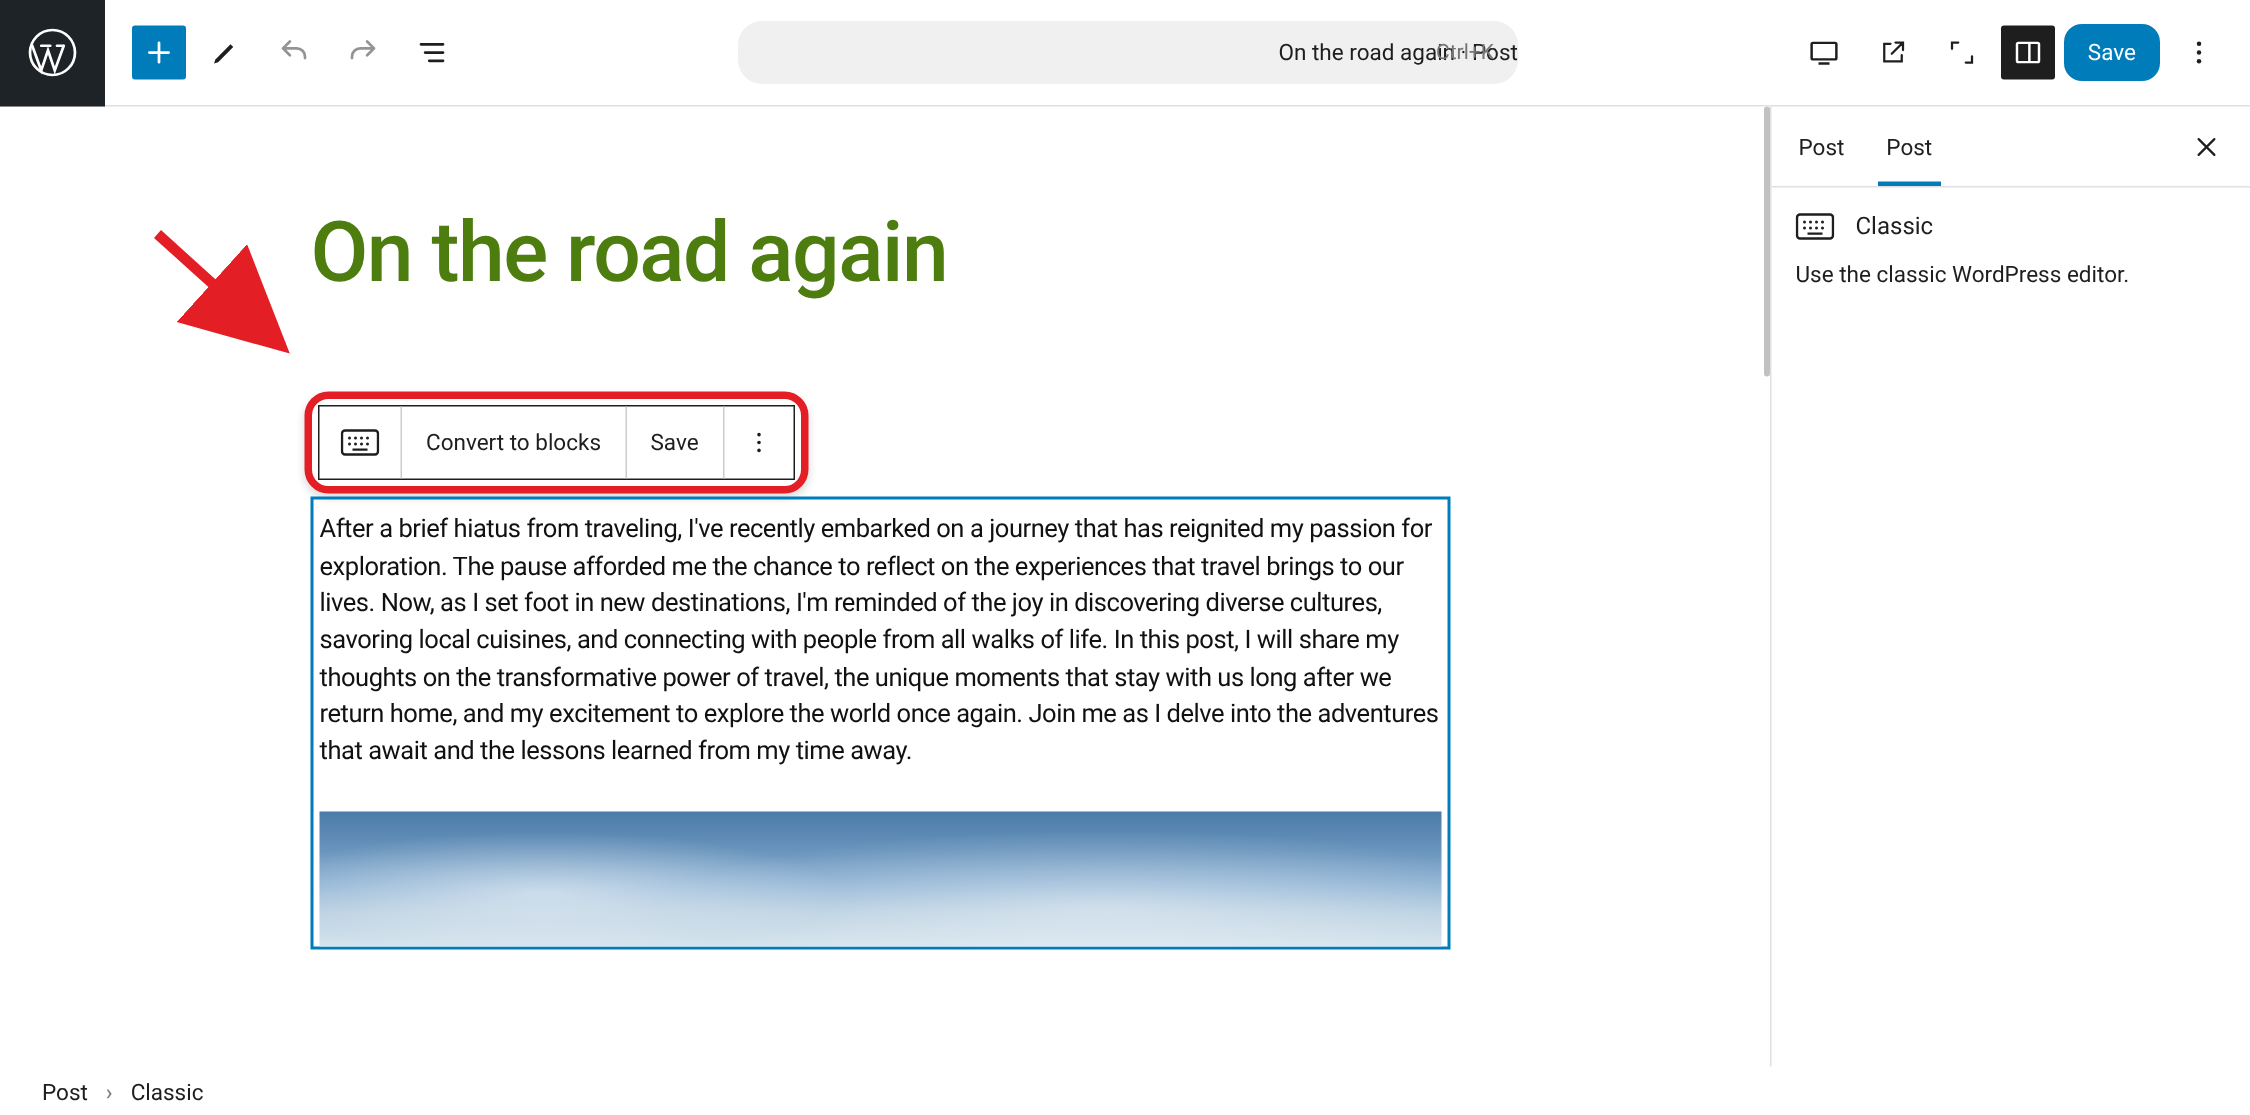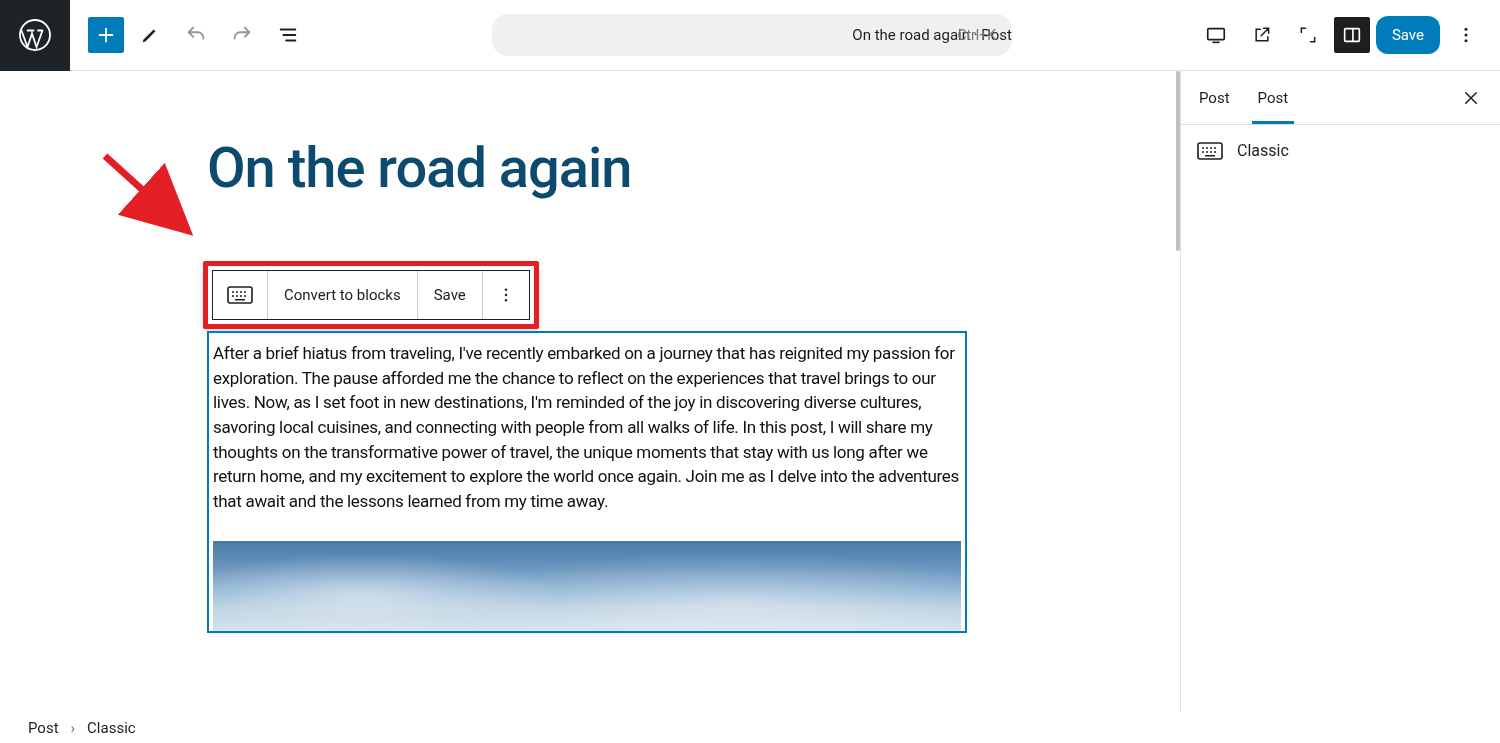--- a/index.html
+++ b/index.html
@@ -14,25 +14,25 @@
 .tb-icon-btn.dim { color: #949494; }
 .center-bar { flex: 1; display: flex; justify-content: center; }
 .doc-bar { background: #f0f0f0; width: 520px; height: 42px; border-radius: 16px; display: flex; align-items: center; justify-content: flex-end; position: relative; color: #1e1e1e; font-size: 15px; }
 .doc-bar .shortcut { position: absolute; right: 16px; color: #757575; font-size: 14px; }
 .toolbar-right { display: flex; align-items: center; gap: 6px; padding-right: 14px; }
 .settings-toggle { width: 36px; height: 36px; background: #1e1e1e; display: flex; align-items: center; justify-content: center; border-radius: 2px; }
 .save-btn { background: #007cba; color: #fff; border: none; padding: 10px 16px; font-size: 15px; border-radius: 12px; cursor: pointer; }
 
 .workspace { display: flex; height: calc(100% - 71px - 32px); }
 .canvas { flex: 1; position: relative; overflow: hidden; }
-.post-title { position: absolute; left: 207px; top: 64px; font-size: 56px; font-weight: 500; letter-spacing: -1px; color: #0c4a6e; }
+.post-title { position: absolute; left: 207px; top: 64px; font-size: 56px; font-weight: 500; letter-spacing: -1px; color: #4d7c0f; }
 .annotation-arrow { position: absolute; left: 100px; top: 80px; width: 100px; height: 90px; pointer-events: none; }
 
 .block-toolbar-wrap { position: absolute; left: 203px; top: 190px; }
-.block-toolbar-border { border: 5px solid #e31e24; border-radius: 2px; padding: 4px; box-shadow: 0 3px 6px rgba(0,0,0,.15); background:#fff; }
+.block-toolbar-border { border: 5px solid #e31e24; border-radius: 16px; padding: 4px; box-shadow: 0 3px 6px rgba(0,0,0,.15); background:#fff; }
 .block-toolbar { display: flex; align-items: stretch; border: 1px solid #1e1e1e; background: #fff; height: 50px; }
 .bt-cell { display: flex; align-items: center; justify-content: center; border-right: 1px solid #ccc; padding: 0 16px; cursor: pointer; font-size: 15px; color: #1e1e1e; }
 .bt-cell:last-child { border-right: none; }
 .bt-cell.icon-cell { padding: 0 14px; }
 
 .classic-block { position: absolute; left: 207px; top: 260px; width: 760px; border: 2px solid #007cba; padding: 8px 4px 0 4px; }
 .classic-block p { font-size: 17px; line-height: 1.45; color: #111; font-weight: 400; letter-spacing: -0.3px; }
 .sky-img { margin-top: 28px; width: 100%; height: 90px; background: linear-gradient(180deg, #4a7ba8 0%, #6a95bd 30%, #8fb3d4 55%, #b8cfe0 75%, #d6e4ed 100%); position: relative; overflow: hidden; }
 .sky-img::before { content:""; position:absolute; inset:0; background: radial-gradient(ellipse 200px 40px at 20% 60%, rgba(255,255,255,.5), transparent), radial-gradient(ellipse 300px 50px at 70% 70%, rgba(255,255,255,.4), transparent); }
 
@@ -202,20 +202,21 @@
             <circle cx="14" cy="6" r="1" fill="#1e1e1e"></circle>
             <circle cx="18" cy="6" r="1" fill="#1e1e1e"></circle>
             <circle cx="6" cy="10" r="1" fill="#1e1e1e"></circle>
             <circle cx="10" cy="10" r="1" fill="#1e1e1e"></circle>
             <circle cx="14" cy="10" r="1" fill="#1e1e1e"></circle>
             <circle cx="18" cy="10" r="1" fill="#1e1e1e"></circle>
             <rect x="8" y="13" width="10" height="1.5" fill="#1e1e1e"></rect>
           </svg>
         <span class="lbl">Classic</span>
       </div>
+      <div class="sb-desc">Use the classic WordPress editor.</div>
     </div>
   </div>
 </div>
 
 <div class="breadcrumb">
   <span>Post</span>
   <span class="chev">›</span>
   <span>Classic</span>
 </div>
 

